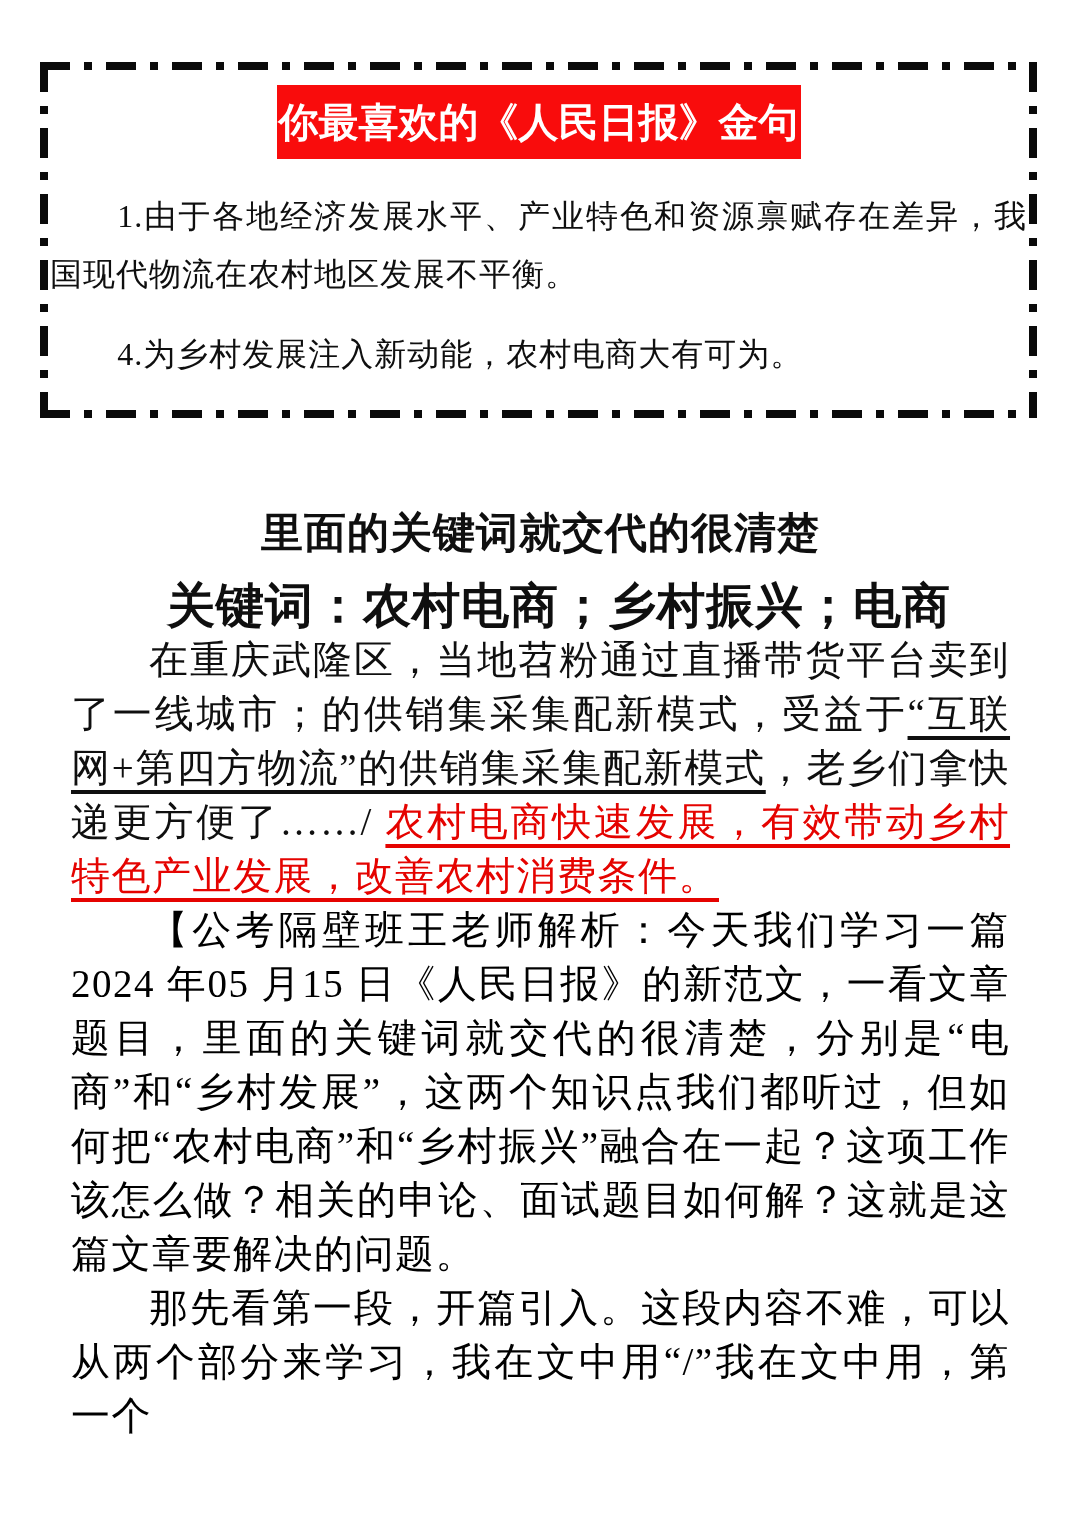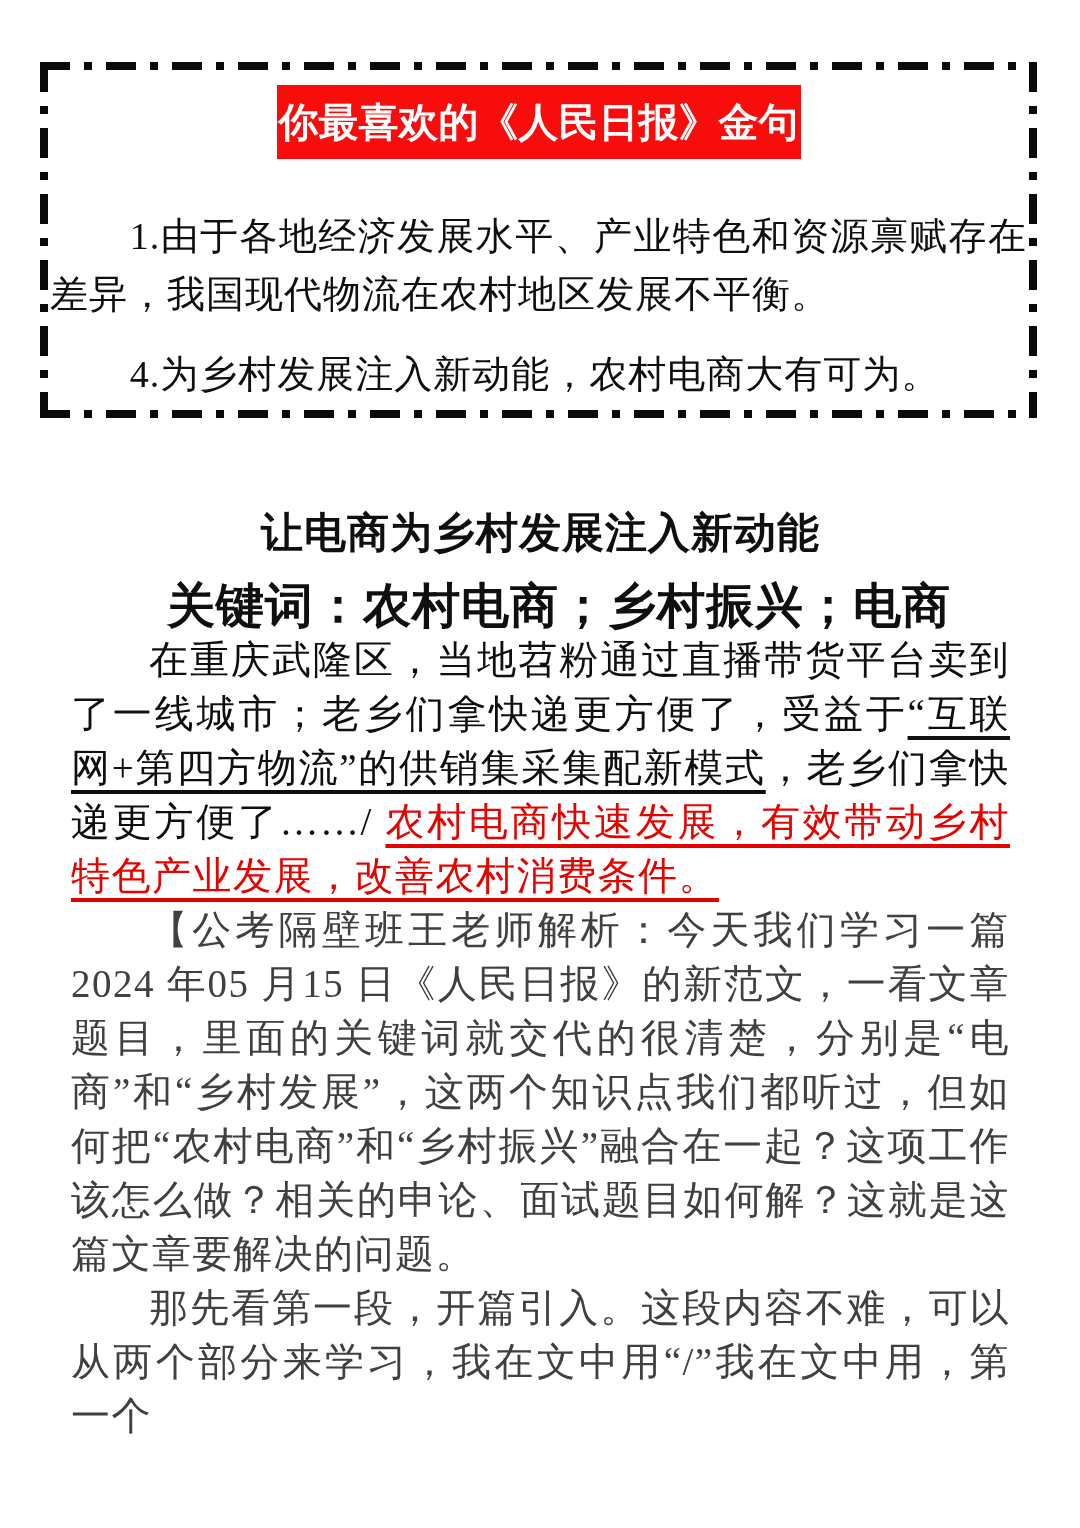--- a/index.html
+++ b/index.html
@@ -39,22 +39,22 @@
 
   .quote-title{
     width:524px;height:74px;line-height:74px;
     margin:23px auto 10px;
     background:#f90c0c;color:#ffffff;
     font-size:40px;font-weight:bold;
     text-align:center;
     font-family:"Liberation Sans","DejaVu Sans",sans-serif;
   }
   .quote-item{
-    margin:48px 0 0;padding:0 10px;
-    font-size:38px;line-height:58px;
+    margin:28px 0 0;padding:0 10px;
+    font-size:32px;line-height:58px;
     text-indent:2.1em;
     text-align:justify;
     letter-spacing:1px;
   }
   .quote-item + .quote-item{margin-top:22px;}
 
   
   .article{
     position:absolute;left:71px;top:505px;width:939px;
   }
@@ -77,21 +77,21 @@
     text-indent:2em;
     text-align:justify;
   }
   .u{
     text-decoration:underline;
     text-decoration-thickness:4px;
     text-underline-offset:9px;
     text-decoration-skip-ink:none;
   }
   .red{color:#e50300;}
-  .blue{color:#404040;}
+  .blue{color:#000000;}
 </style>
 </head>
 <body>
 
 <div class="page">
 
   <section class="quote-box">
     <i class="edge h top"></i>
     <i class="edge h bottom"></i>
     <i class="edge v left"></i>
@@ -99,24 +99,24 @@
 
     <div class="quote-title">你最喜欢的《人民日报》金句</div>
 
     <p class="quote-item">1.由于各地经济发展水平、产业特色和资源禀赋存在差异，我国现代物流在农村地区发展不平衡。</p>
 
     <p class="quote-item">4.为乡村发展注入新动能，农村电商大有可为。</p>
   </section>
 
   <section class="article">
 
-    <h1 class="article-title">让电商为乡村发展注入新动能</h1>
+    <h1 class="article-title">里面的关键词就交代的很清楚</h1>
 
     <p class="keywords">关键词：农村电商；乡村振兴；电商</p>
 
-    <p class="body-para"><span>在重庆武隆区，当地苕粉通过直播带货平台卖到了一线城市；老乡们拿快递更方便了，受益于</span><span class="u">“互联网+第四方物流”的供销集采集配新模式</span><span>，老乡们拿快递更方便了……/ </span><span class="red u">农村电商快速发展，有效带动乡村特色产业发展，改善农村消费条件。</span></p>
+    <p class="body-para"><span>在重庆武隆区，当地苕粉通过直播带货平台卖到了一线城市；的供销集采集配新模式，受益于</span><span class="u">“互联网+第四方物流”的供销集采集配新模式</span><span>，老乡们拿快递更方便了……/ </span><span class="red u">农村电商快速发展，有效带动乡村特色产业发展，改善农村消费条件。</span></p>
 
     <p class="body-para blue">【公考隔壁班王老师解析：今天我们学习一篇2024 年05 月15 日《人民日报》的新范文，一看文章题目，里面的关键词就交代的很清楚，分别是“电商”和“乡村发展”，这两个知识点我们都听过，但如何把“农村电商”和“乡村振兴”融合在一起？这项工作该怎么做？相关的申论、面试题目如何解？这就是这篇文章要解决的问题。</p>
 
     <p class="body-para blue">那先看第一段，开篇引入。这段内容不难，可以从两个部分来学习，我在文中用“/”我在文中用，第一个</p>
   </section>
 
 </div>
 
 </body></html>

